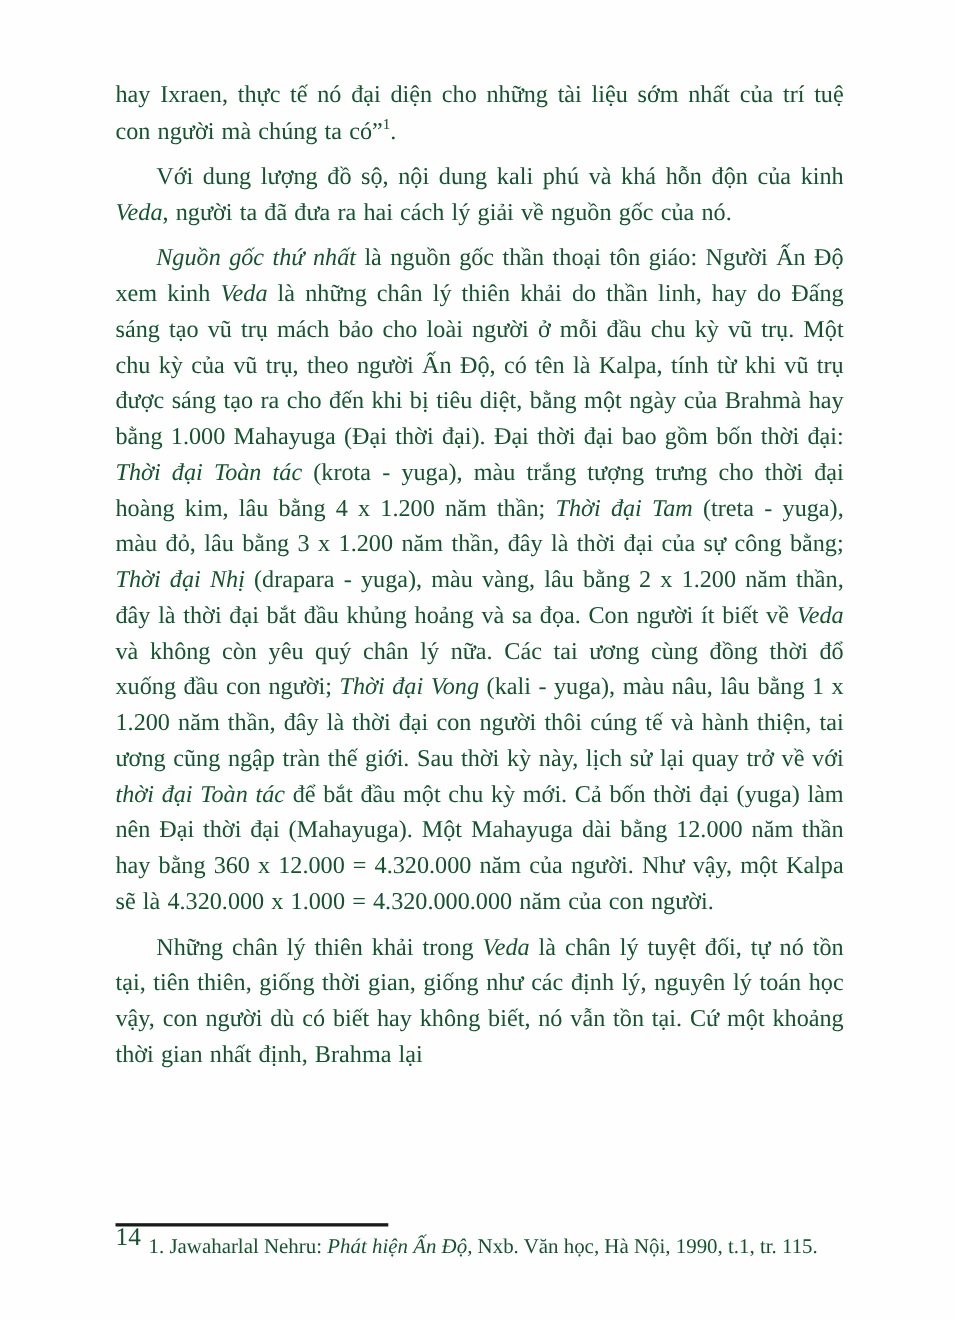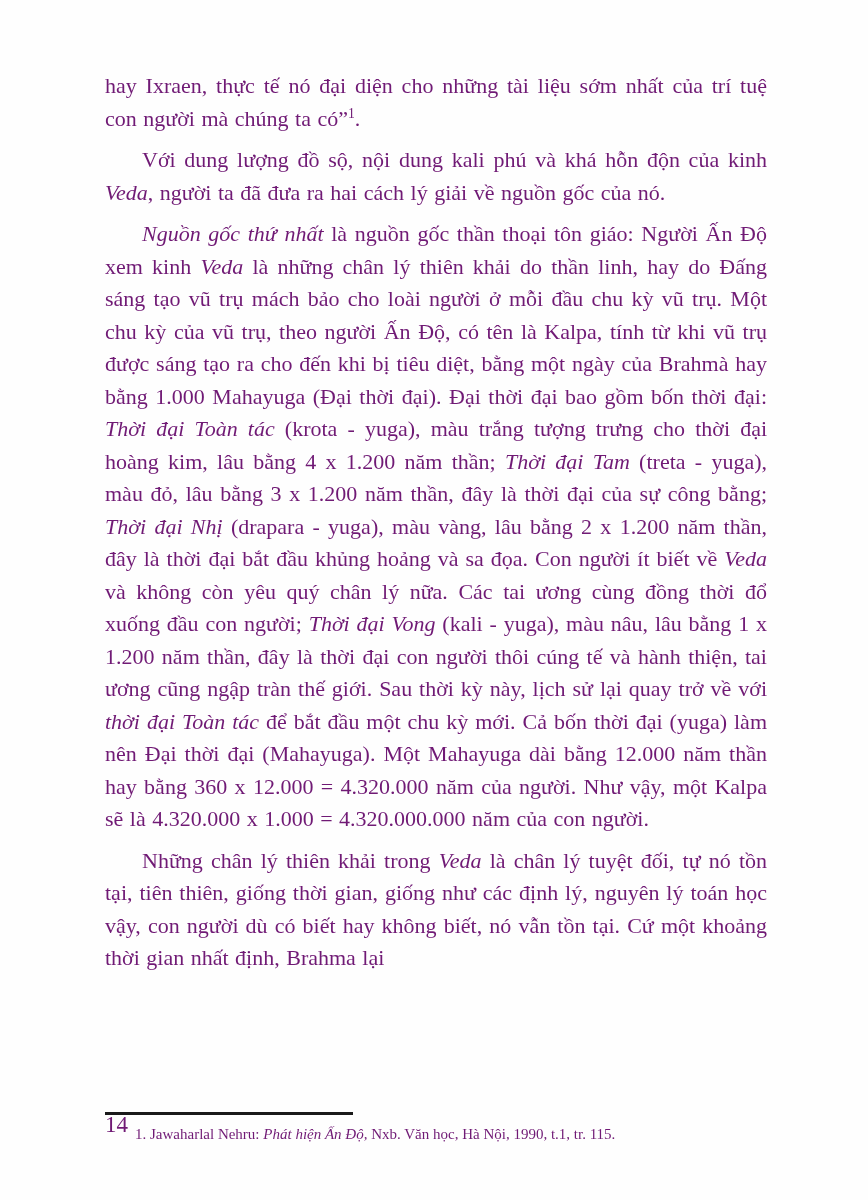--- a/index.html
+++ b/index.html
@@ -6,21 +6,21 @@
     margin: 0;
     padding: 0;
     background: #ffffff;
   }
   .page {
     position: relative;
     width: 868px;
     height: 1200px;
     background: #fefefe;
     font-family: "Liberation Serif", "DejaVu Serif", serif;
-    color: #701a75;
+    color: #14532d;
     overflow: hidden;
     box-sizing: border-box;
   }
   .page-body {
     position: absolute;
     left: 105px;
     top: 70px;
     width: 662px;
   }
   .page-body p {
@@ -47,21 +47,21 @@
     top: 1112px;
     width: 248px;
     height: 0;
     border-top: 3px solid #1a1a1a;
   }
   .footnote {
     position: absolute;
     left: 105px;
     top: 1122px;
     width: 662px;
-    font-size: 15px;
+    font-size: 19px;
     line-height: 24px;
     text-align: justify;
     text-indent: 30px;
   }
   .footnote i {
     font-style: italic;
   }
   .page-number {
     position: absolute;
     left: 105px;

